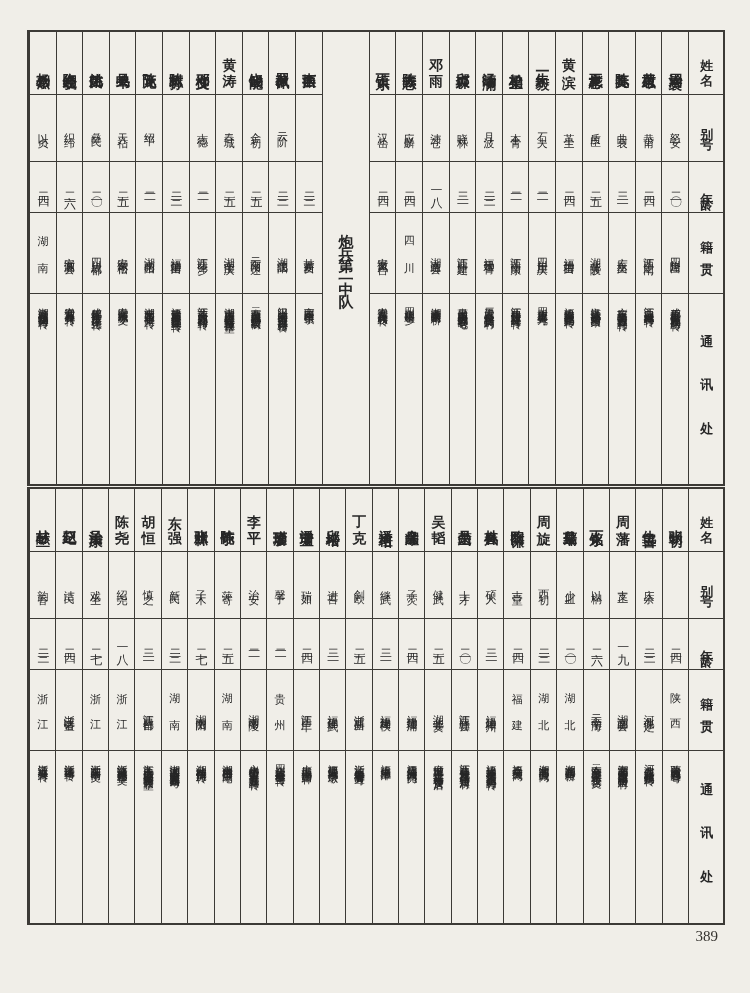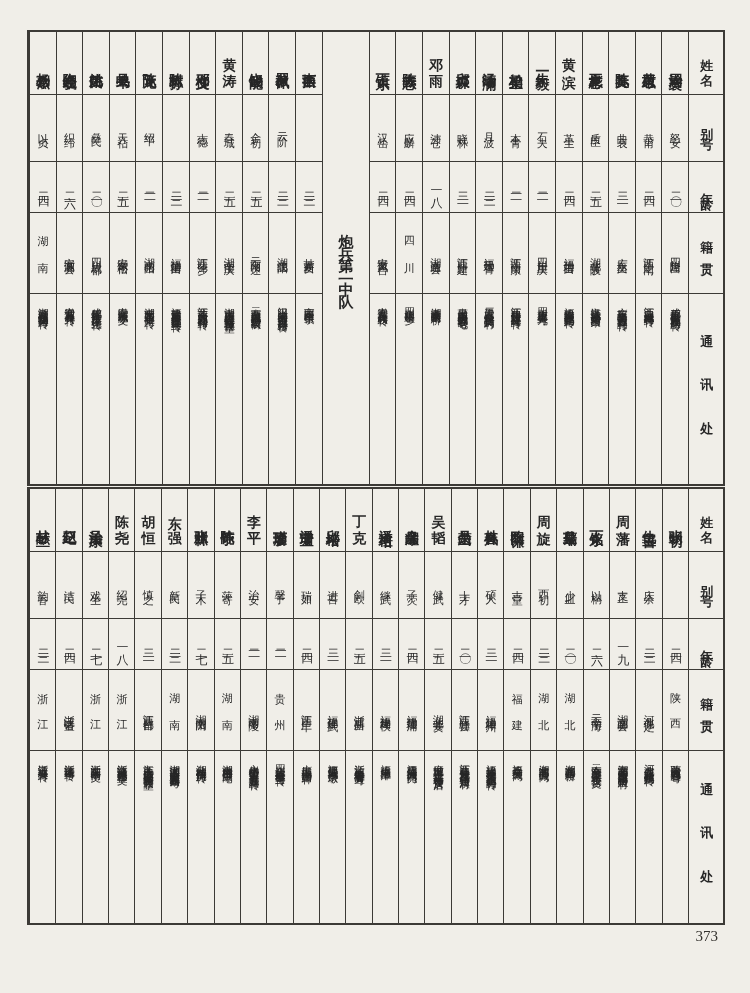--- a/index.html
+++ b/index.html
@@ -879,14 +879,14 @@
           <span class="vt" style="letter-spacing: 4px;">二三</span>
         </div>
         <div class="cell cell-origin">
           <span class="vt" style="letter-spacing: 26px;">浙江</span>
         </div>
         <div class="cell cell-address">
           <span class="vt">浙江缙云义泰号转</span>
         </div>
       </div>
     </div>
-  <div class="page-number">373</div>
+  <div class="page-number">389</div>
 </div>
 
 </body></html>

